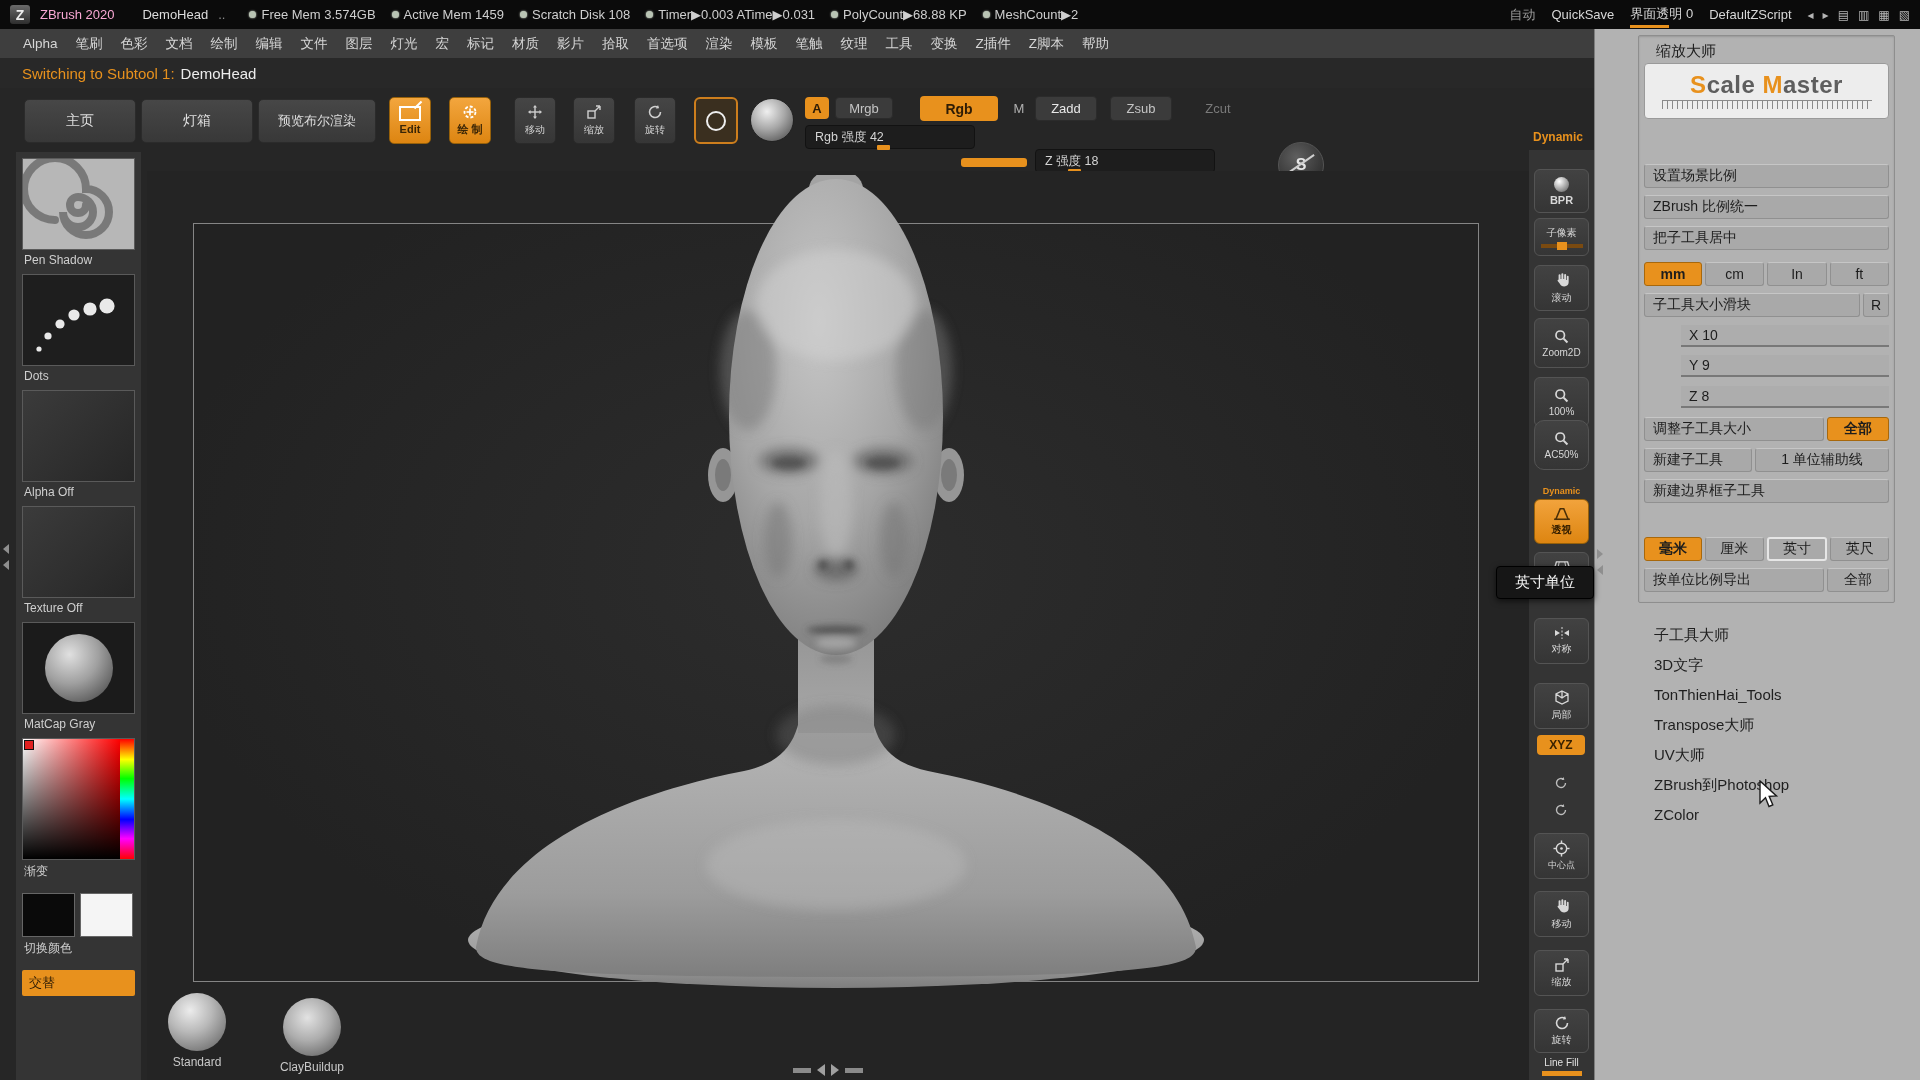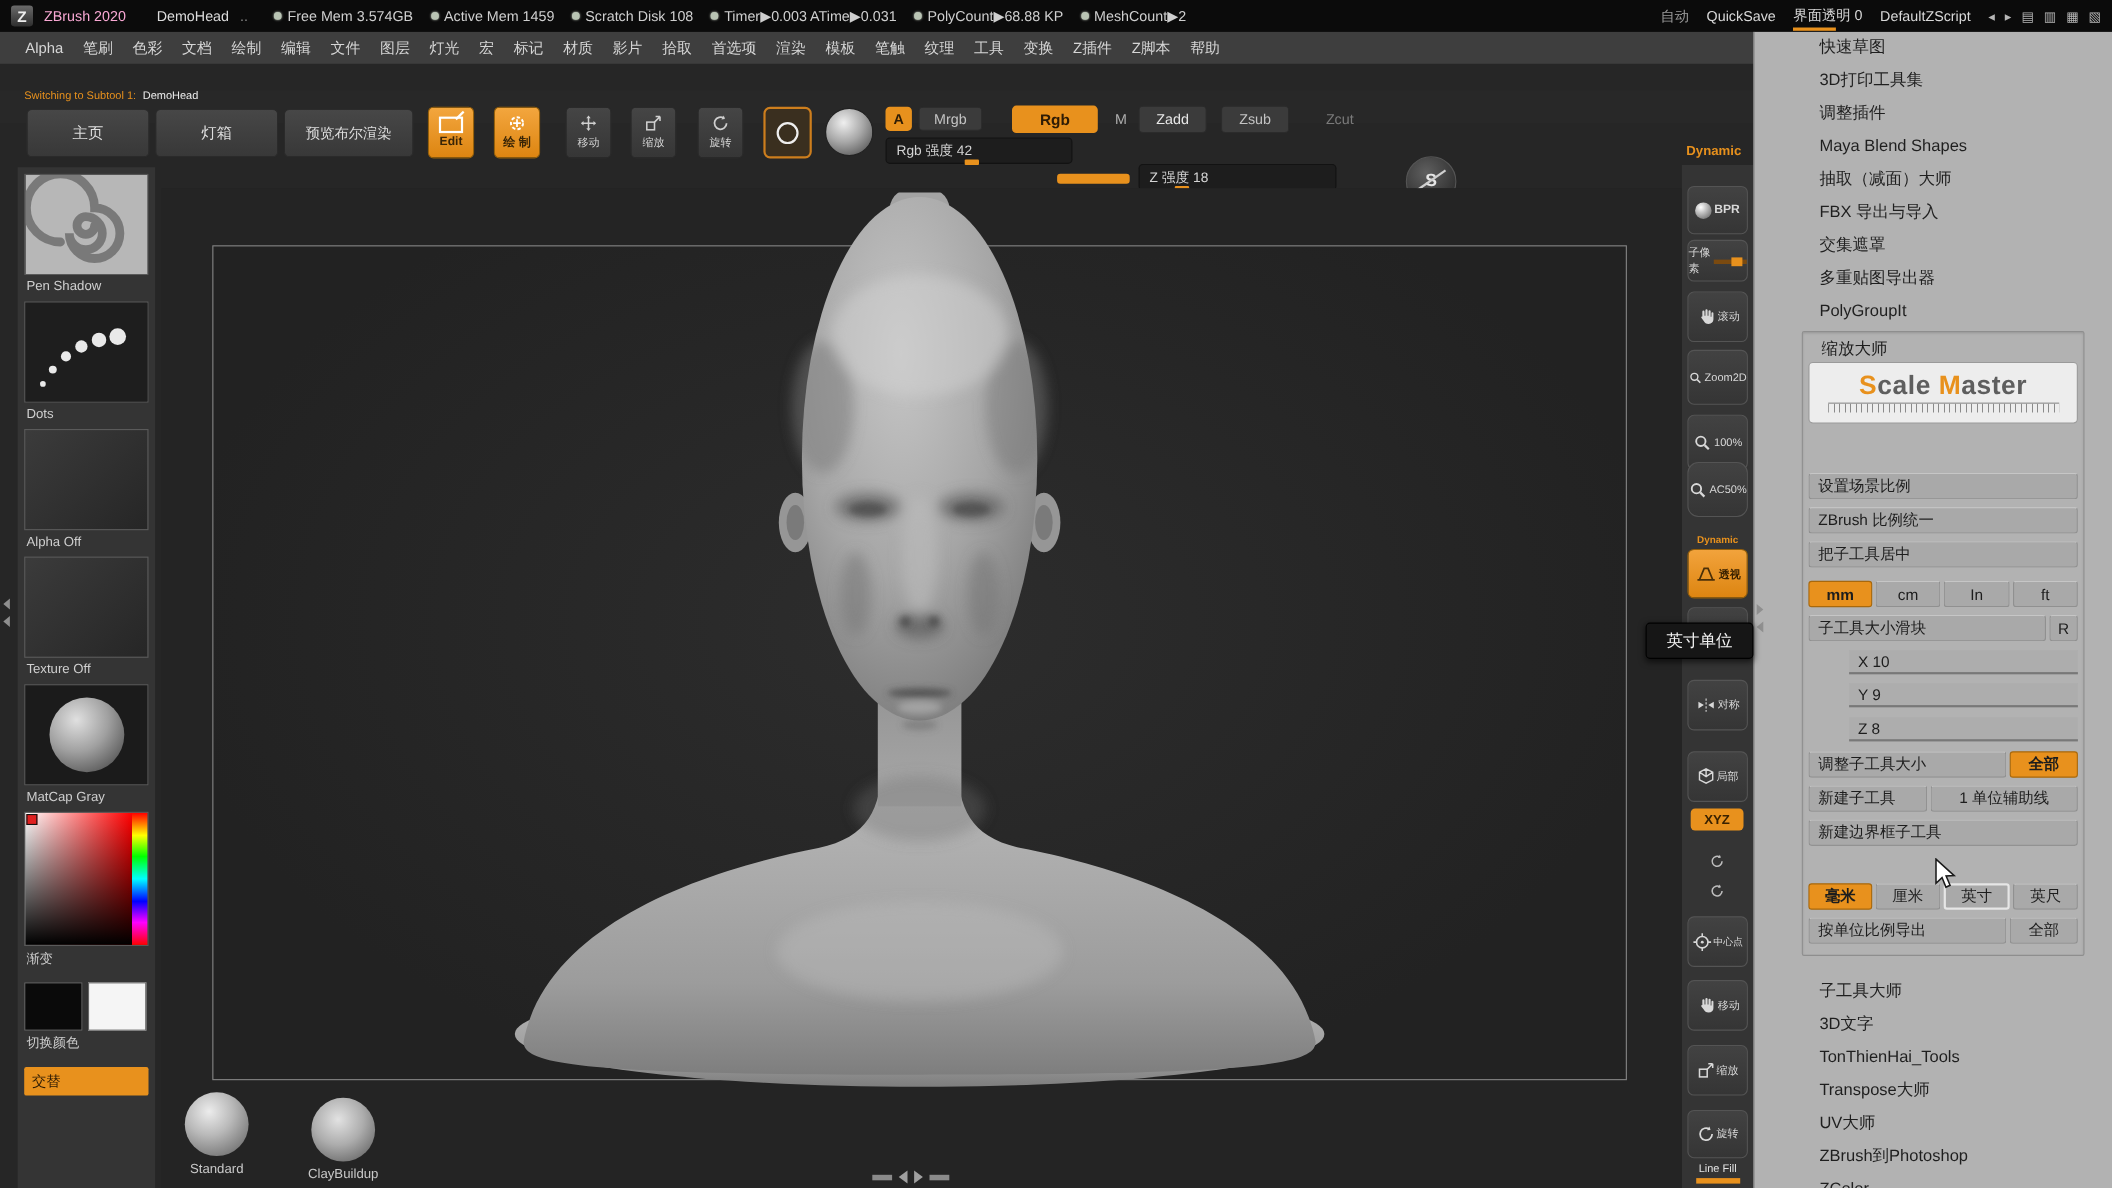--- a/index.html
+++ b/index.html
@@ -24,21 +24,21 @@
   .tb-icons { display:flex; gap:9px; color:#b5b5b5; font-size:12px; }
   .tb-icons span { cursor:default; }
 
   
   #menubar { position:absolute; left:0; top:29px; width:1662px; height:29px; background:#3e3e3e;
     display:flex; align-items:center; padding-left:14px; }
   .menu-item { padding:0 9px; color:#d6d6d6; font-size:13.5px; line-height:29px; white-space:nowrap; }
 
   
   #statusline { position:absolute; left:0; top:58px; width:1594px; height:30px; background:#282828;
-    display:flex; align-items:flex-start; padding-left:22px; font-size:10px; gap:6px;margin-top:24px; }
+    display:flex; align-items:center; padding-left:22px; font-size:15px; gap:6px; }
   #statusline .pfx { color:#e8911d; }
   #statusline .val { color:#ececec; }
 
   
   #topshelf { position:absolute; left:0; top:88px; width:1594px; height:80px; }
   .ts { position:absolute; }
   .btn-dark { background:linear-gradient(#474747,#383838); border:1px solid #2b2b2b; border-radius:5px;
     color:#dedede; display:flex; align-items:center; justify-content:center; font-size:14px; }
   .btn-orange { background:linear-gradient(#f3a63e,#dd8511); border:1px solid #96600a; border-radius:5px;
     color:#38220a; display:flex; flex-direction:column; align-items:center; justify-content:center; gap:2px; }
@@ -98,21 +98,21 @@
   .brush-ball.clay { background:radial-gradient(circle at 42% 34%, #e2e2e2, #adadad 45%, #6f6f6f 82%, #555); }
   .brush-name { font-size:12px; color:#c9c9c9; margin-top:4px; }
   .scrubber { position:absolute; left:646px; top:893px; display:flex; align-items:center; gap:6px; }
   .sc-bar { width:18px; height:5px; background:#8a8a8a; }
   .tri-l { width:0; height:0; border-top:6px solid transparent; border-bottom:6px solid transparent; border-right:8px solid #a0a0a0; }
   .tri-r { width:0; height:0; border-top:6px solid transparent; border-bottom:6px solid transparent; border-left:8px solid #a0a0a0; }
 
   
   #right-shelf { position:absolute; left:1529px; top:150px; width:65px; bottom:0; background:#343434; }
   .rs-btn { position:absolute; left:5px; width:55px; background:linear-gradient(#424242,#353535);
-    border:1px solid #545454; border-radius:6px; display:flex; flex-direction:row;
+    border:1px solid #545454; border-radius:6px; display:flex; flex-direction:column;
     align-items:center; justify-content:center; gap:2px; color:#dcdcdc; font-size:10px; }
   .rs-btn .rl { font-size:10px; color:#d8d8d8; }
   .rs-orange { background:linear-gradient(#f2a33c,#dd8511); border-color:#96600a; }
   .rs-orange .rl { color:#3a2200; font-weight:bold; }
   .bpr-orb { width:15px; height:15px; border-radius:50%;
     background:radial-gradient(circle at 35% 30%, #fff, #9a9a9a 60%, #555); }
   .mini-slider { width:42px; height:4px; background:#7a4a10; position:relative; margin-top:2px; }
   .mini-slider i { position:absolute; left:16px; top:-2px; width:10px; height:8px; background:#e8911d; display:block; }
   .rs-dyn { position:absolute; left:0; width:65px; text-align:center; color:#e8911d; font-size:9px; font-weight:bold; }
   .rs-xyz { position:absolute; left:8px; width:48px; height:20px; background:#e8911d; border-radius:4px;
@@ -561,31 +561,20 @@
       <span class="rl">旋转</span>
     </div>
     <div class="rs-linefill" style="top:907px;">
       <span>Line Fill</span>
       <div class="bar"></div>
     </div>
   </div>
 
   <div id="right-tray">
     <div style="height:2px;"></div>
-    <div>
-        <div class="tray-item">快速草图</div>
-        <div class="tray-item">3D打印工具集</div>
-        <div class="tray-item">调整插件</div>
-        <div class="tray-item">Maya Blend Shapes</div>
-        <div class="tray-item">抽取（减面）大师</div>
-        <div class="tray-item">FBX 导出与导入</div>
-        <div class="tray-item">交集遮罩</div>
-        <div class="tray-item">多重贴图导出器</div>
-        <div class="tray-item">PolyGroupIt</div>
-      </div>
 
     <div id="sm-box">
       <div class="sm-header">缩放大师</div>
       <div id="sm-banner">
         <div class="sm-logo">
           <span class="o">S</span><span class="g">cale </span><span class="o">M</span><span class="g">aster</span>
         </div>
         <div class="ruler"></div>
       </div>
 

